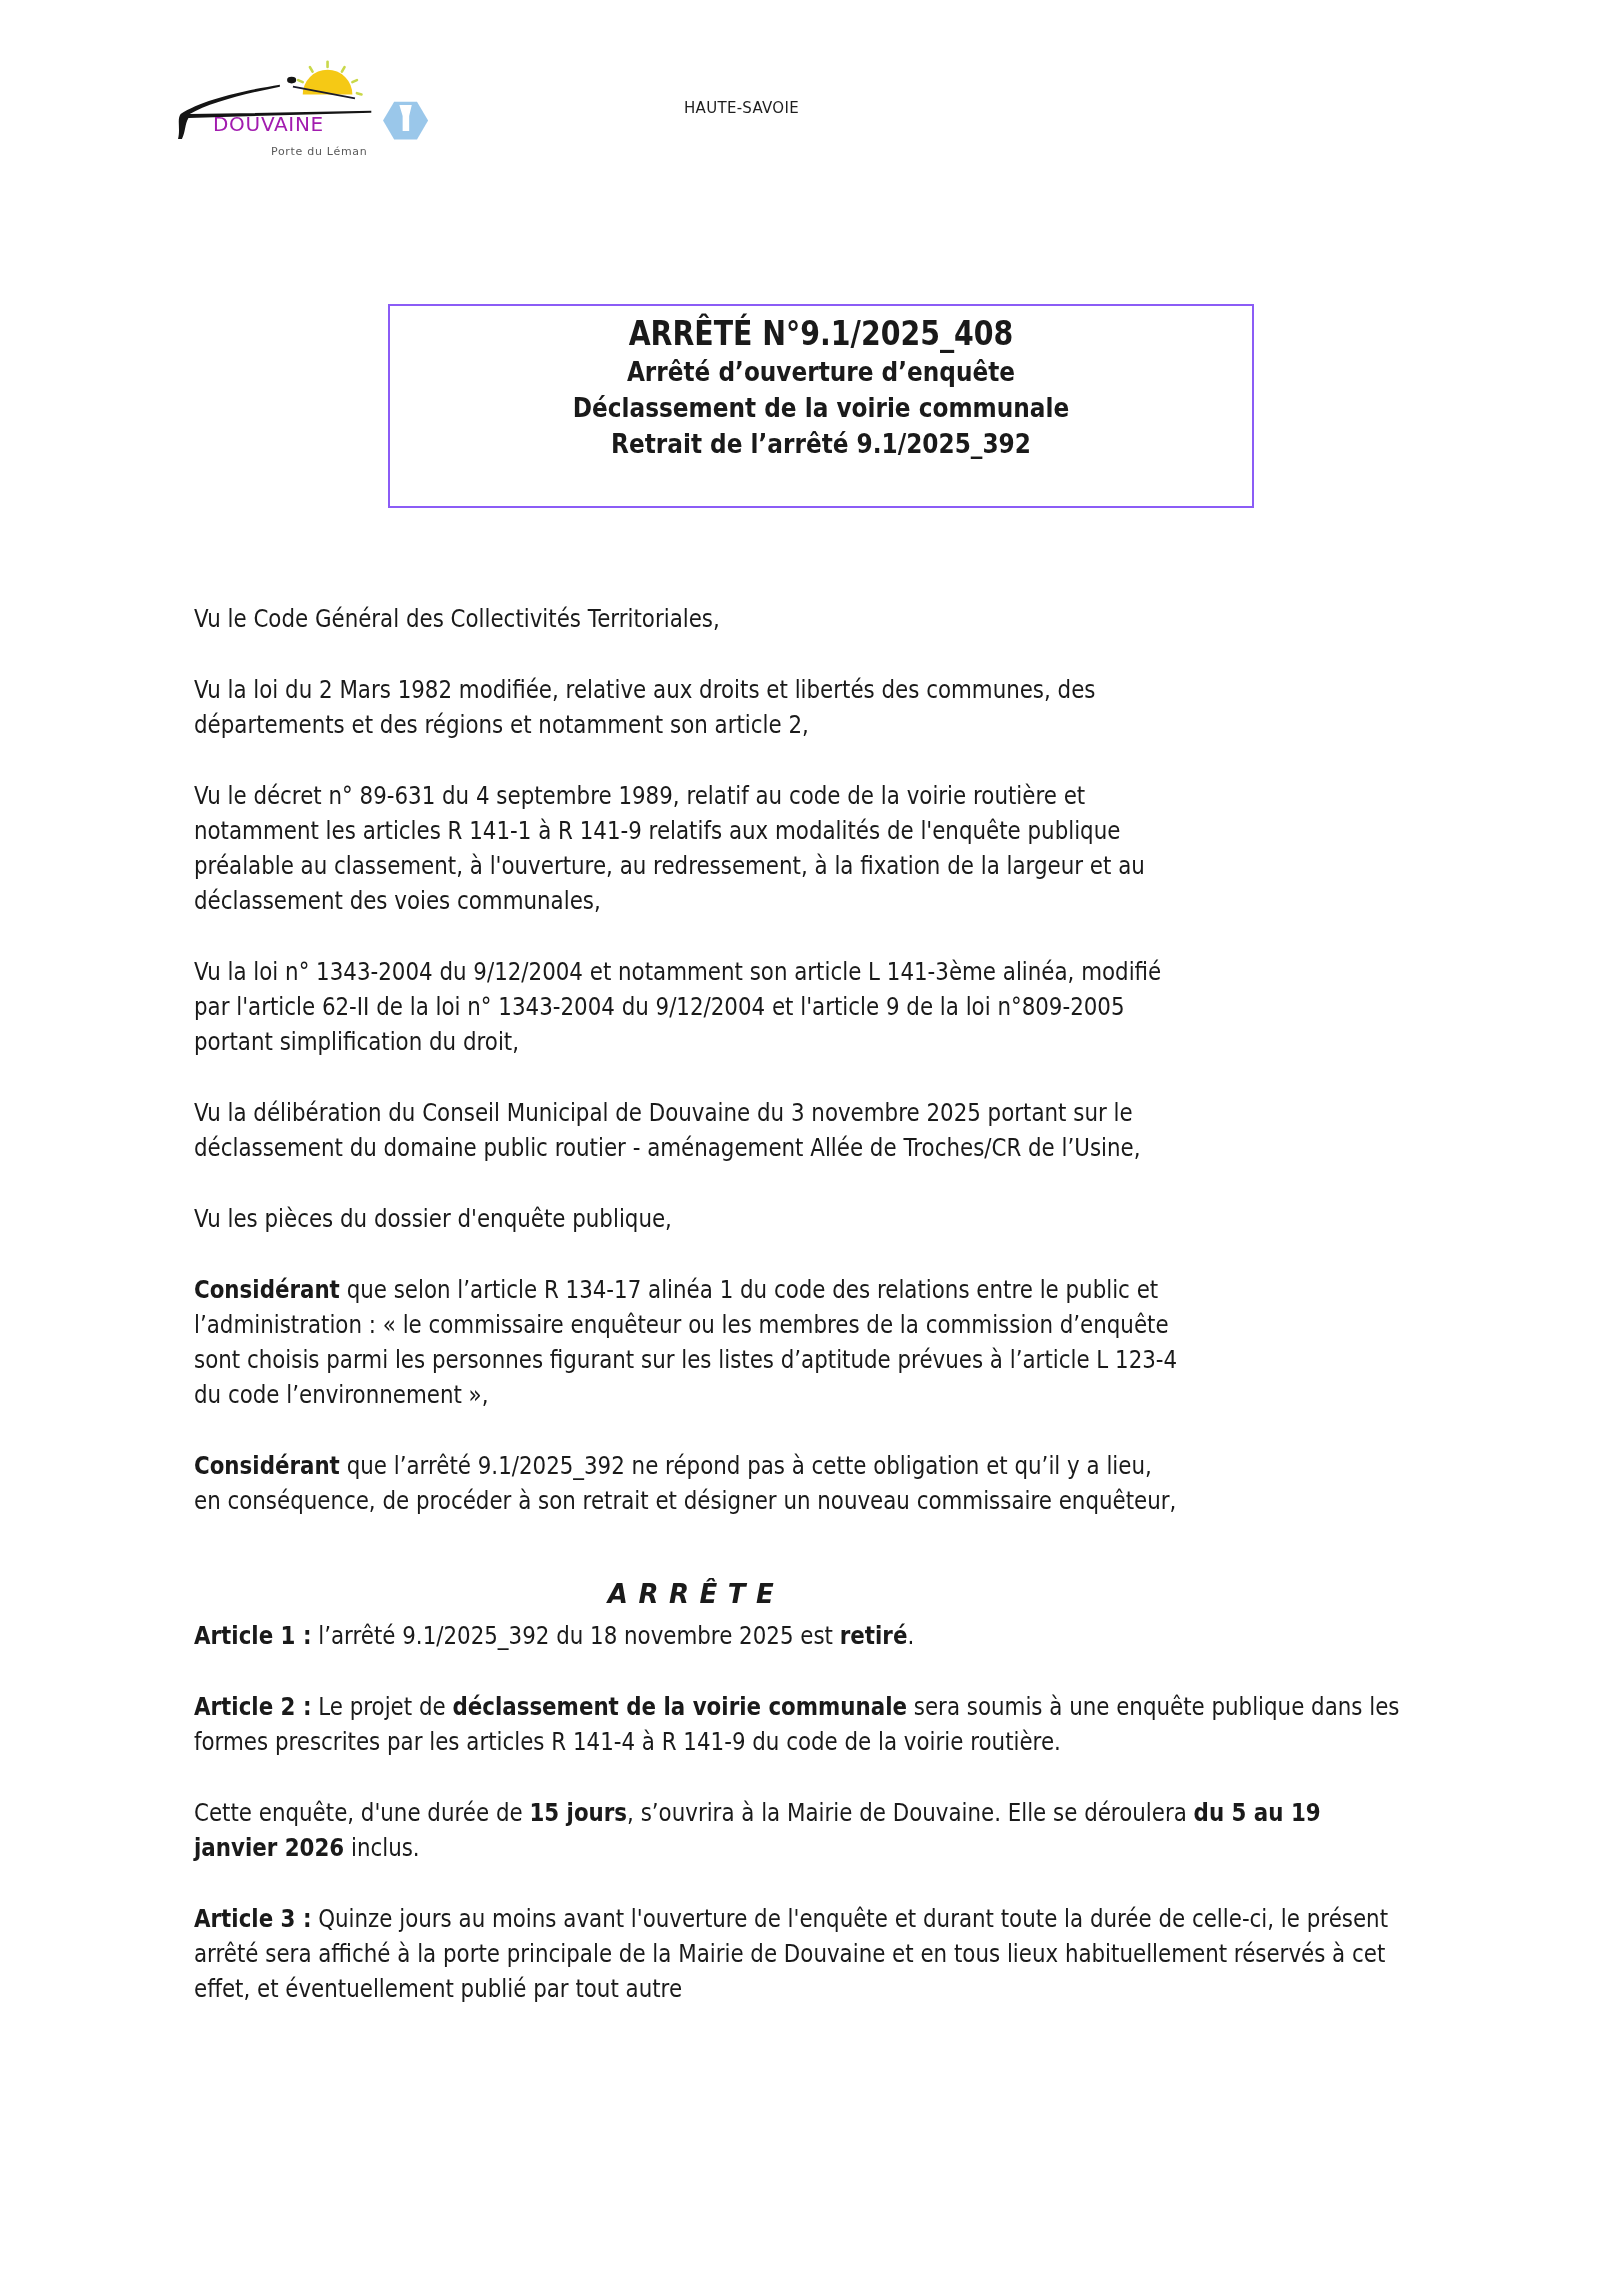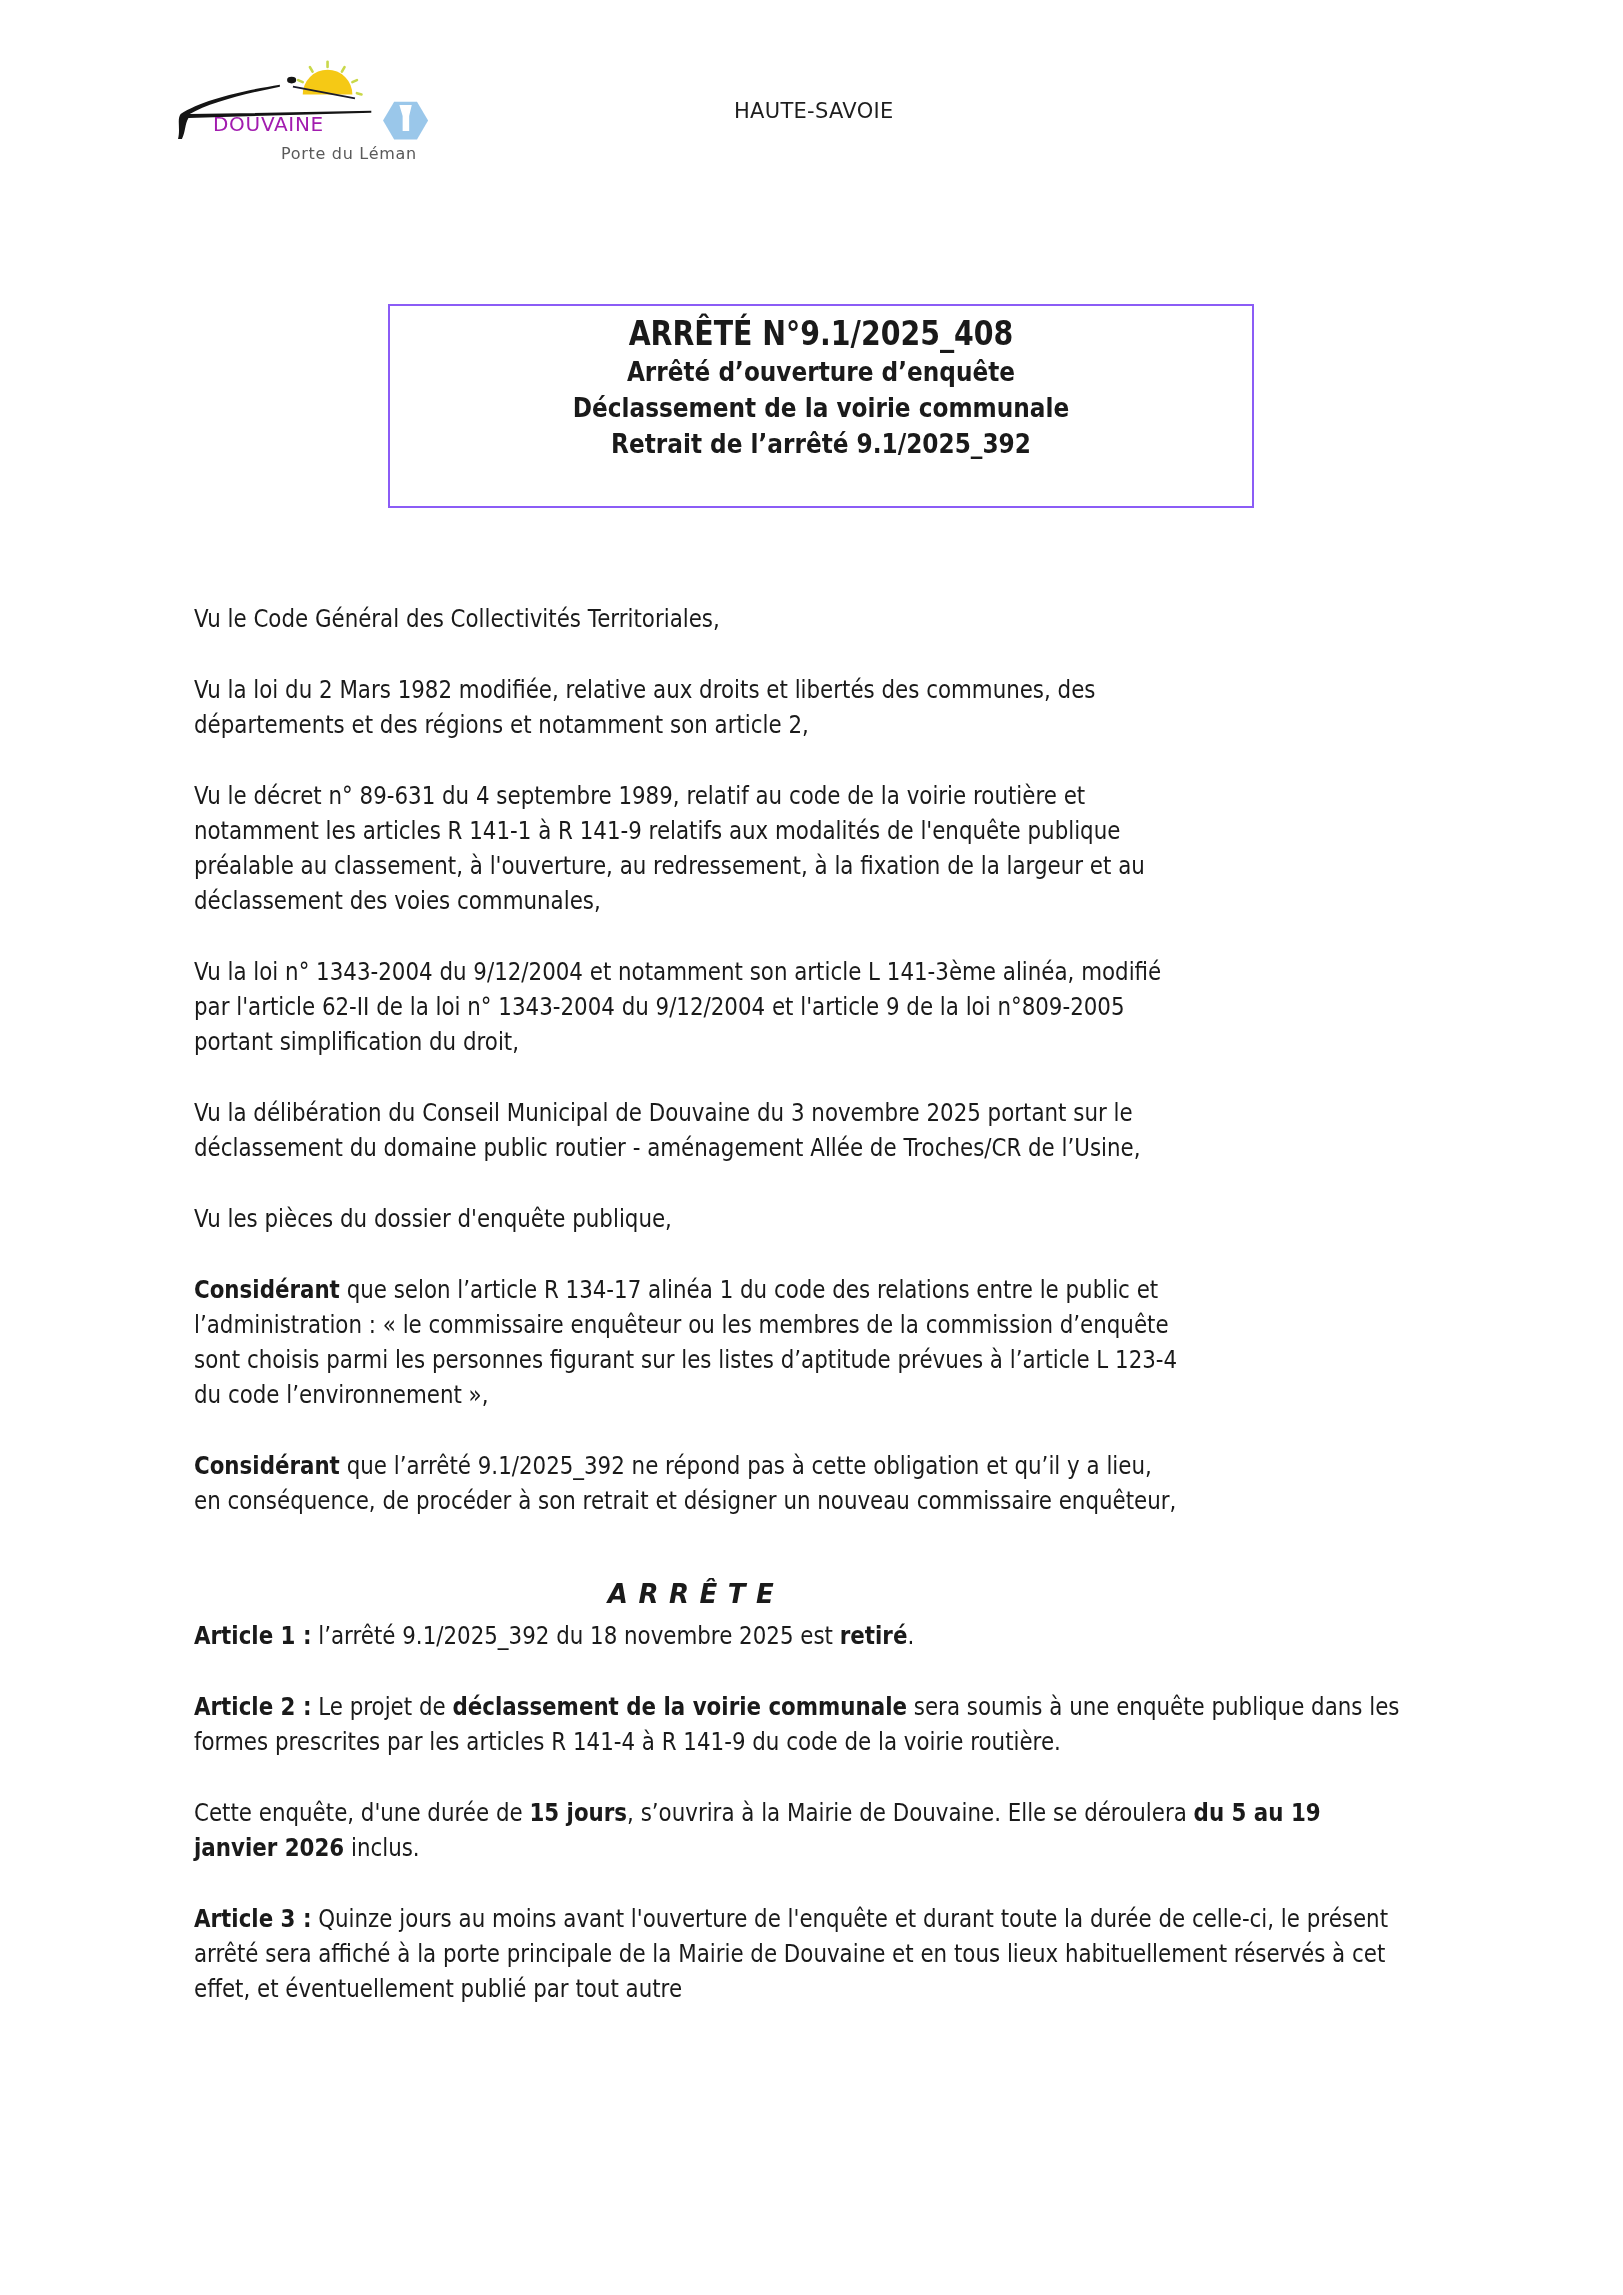--- a/index.html
+++ b/index.html
@@ -29,34 +29,34 @@
       left: 38px;
       top: 60px;
       font-family: "DejaVu Sans", sans-serif;
       font-size: 20px;
       letter-spacing: 0.7px;
       color: #a21caf;
       line-height: 1;
     }
     .logo-tag {
       position: absolute;
-      left: 106px;
+      left: 96px;
       top: 92px;
       font-family: "DejaVu Sans", sans-serif;
-      font-size: 16px;
+      font-size: 11px;
       color: #5a5a5a;
       letter-spacing: 0.7px;
       line-height: 1;
     }
     .region {
       position: absolute;
-      left: 734px;
+      left: 684px;
       top: 99px;
       font-family: "DejaVu Sans", sans-serif;
-      font-size: 21px;
+      font-size: 15px;
       letter-spacing: 0.3px;
       color: #1e1e1e;
     }
 
     
     .title-box {
       position: absolute;
       left: 388px;
       top: 304px;
       width: 866px;

